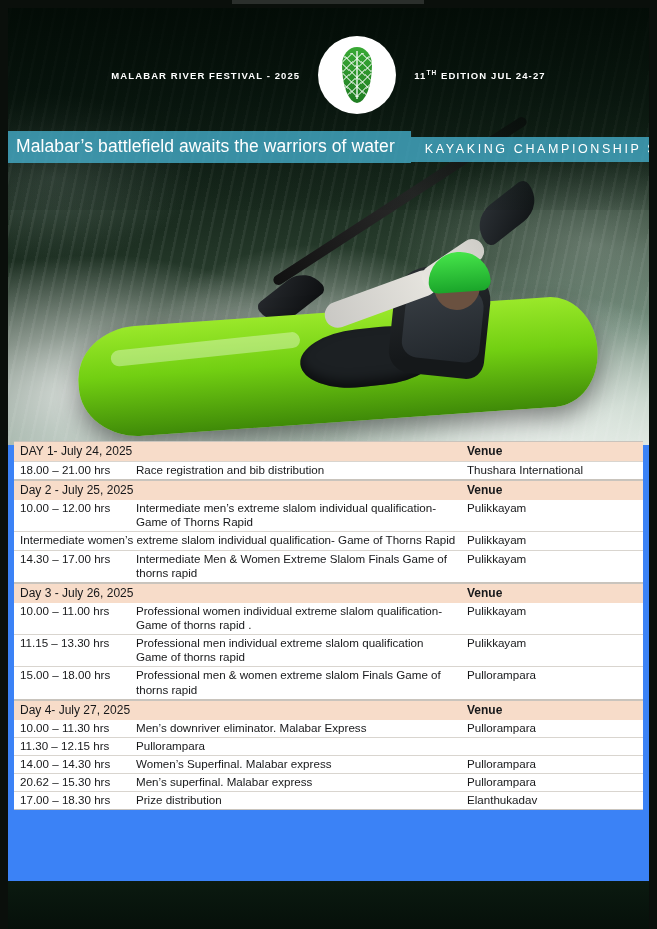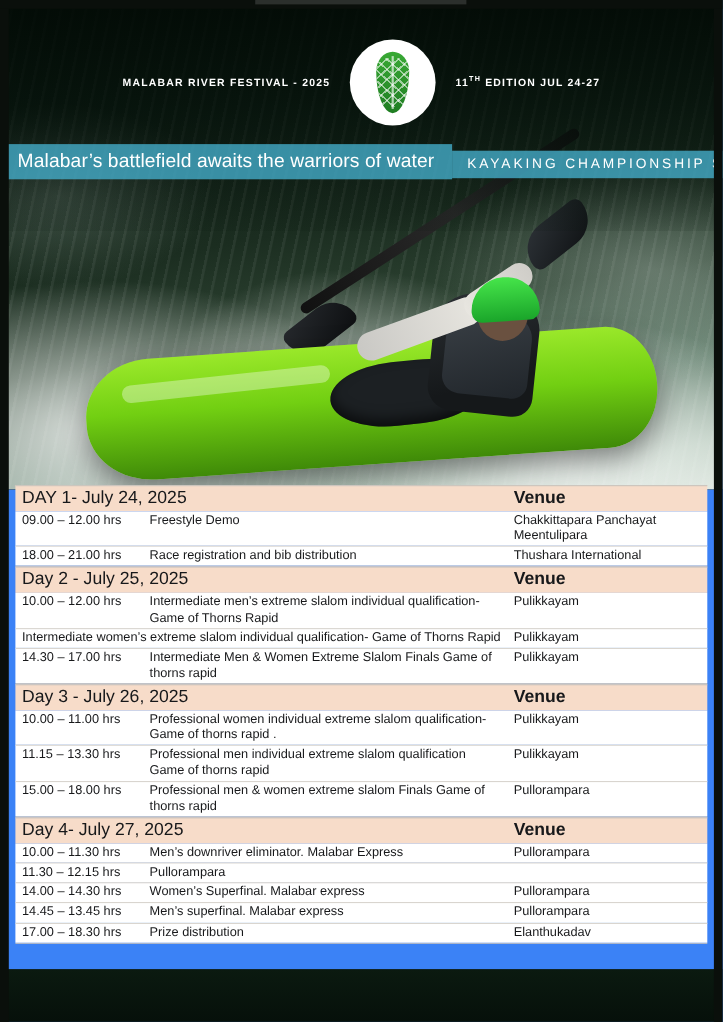--- a/index.html
+++ b/index.html
@@ -210,21 +210,21 @@
     left: 14px; top: 441px;
     width: 629px;
     background: transparent;
     color: #17181a;
     font-size: 11.6px;
   }
   .day-head {
     display: flex;
     background: #f7dcc9;
     padding: 2px 6px 3px 6px;
-    font-size: 16px;
+    font-size: 12px;
     border-top: 1px solid #c9c4bd;
     justify-content: center;
   }
   .day-head .dh-title { flex: 1 1 auto; }
   .day-head .dh-venue { width: 170px; flex: 0 0 170px; font-weight: bold; }
   .row {
     display: flex;
     padding: 1px 6px 2px 6px;
     background: #ffffff;
     border-top: 1px solid #d9d5cf;
@@ -292,25 +292,20 @@
     </div>
   </div>
 
   <div class="schedule">
 
     <div class="day-head">
       <div class="dh-title">DAY 1- July 24, 2025</div>
       <div class="dh-venue">Venue</div>
     </div>
     <div class="rows-wrap">
-      <div class="row noline">
-        <div class="c-time">09.00 – 12.00 hrs</div>
-        <div class="c-event">Freestyle Demo</div>
-        <div class="c-venue">Chakkittapara Panchayat Meentulipara</div>
-      </div>
       <div class="row">
         <div class="c-time">18.00 – 21.00 hrs</div>
         <div class="c-event">Race registration and bib distribution</div>
         <div class="c-venue">Thushara International</div>
       </div>
     </div>
 
     <div class="day-head">
       <div class="dh-title">Day 2 - July 25, 2025</div>
       <div class="dh-venue">Venue</div>
@@ -368,21 +363,21 @@
       <div class="row">
         <div class="c-time">11.30 – 12.15 hrs</div>
         <div class="c-venue">Pullorampara</div>
       </div>
       <div class="row">
         <div class="c-time">14.00 – 14.30 hrs</div>
         <div class="c-event">Women’s Superfinal. Malabar express</div>
         <div class="c-venue">Pullorampara</div>
       </div>
       <div class="row">
-        <div class="c-time">14.45 – 13.45 hrs</div>
+        <div class="c-time">20.62 – 15.30 hrs</div>
         <div class="c-event">Men’s superfinal. Malabar express</div>
         <div class="c-venue">Pullorampara</div>
       </div>
       <div class="row">
         <div class="c-time">17.00 – 18.30 hrs</div>
         <div class="c-event">Prize distribution</div>
         <div class="c-venue">Elanthukadav</div>
       </div>
     </div>
   </div>

